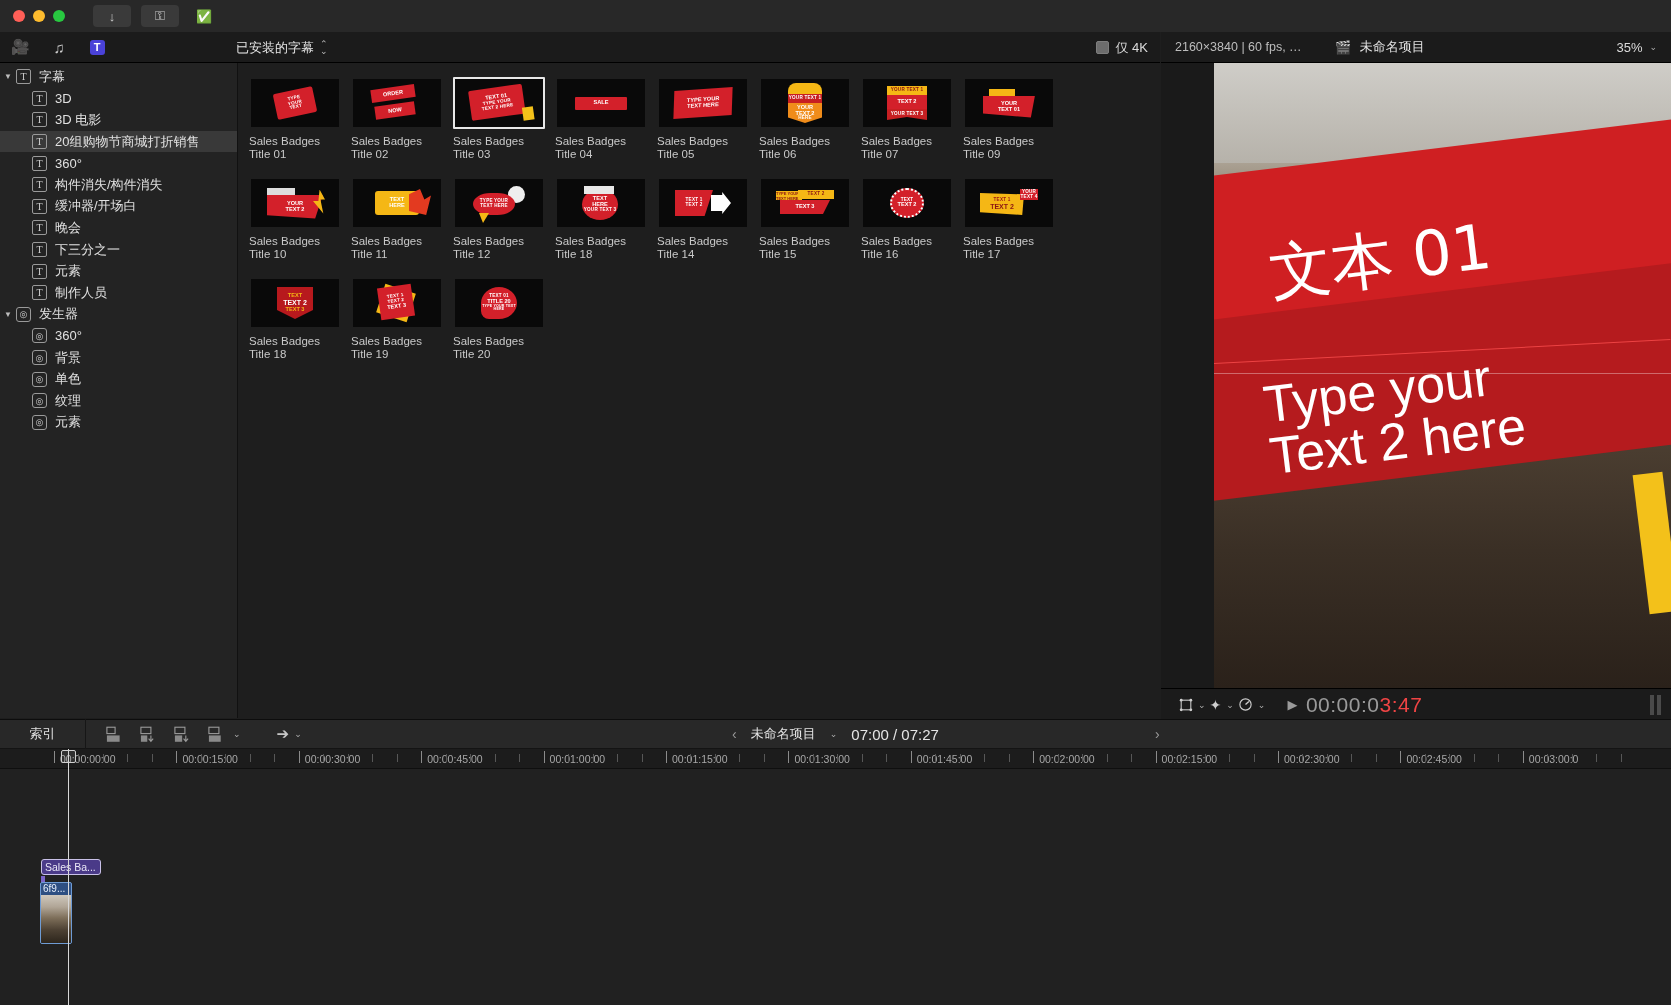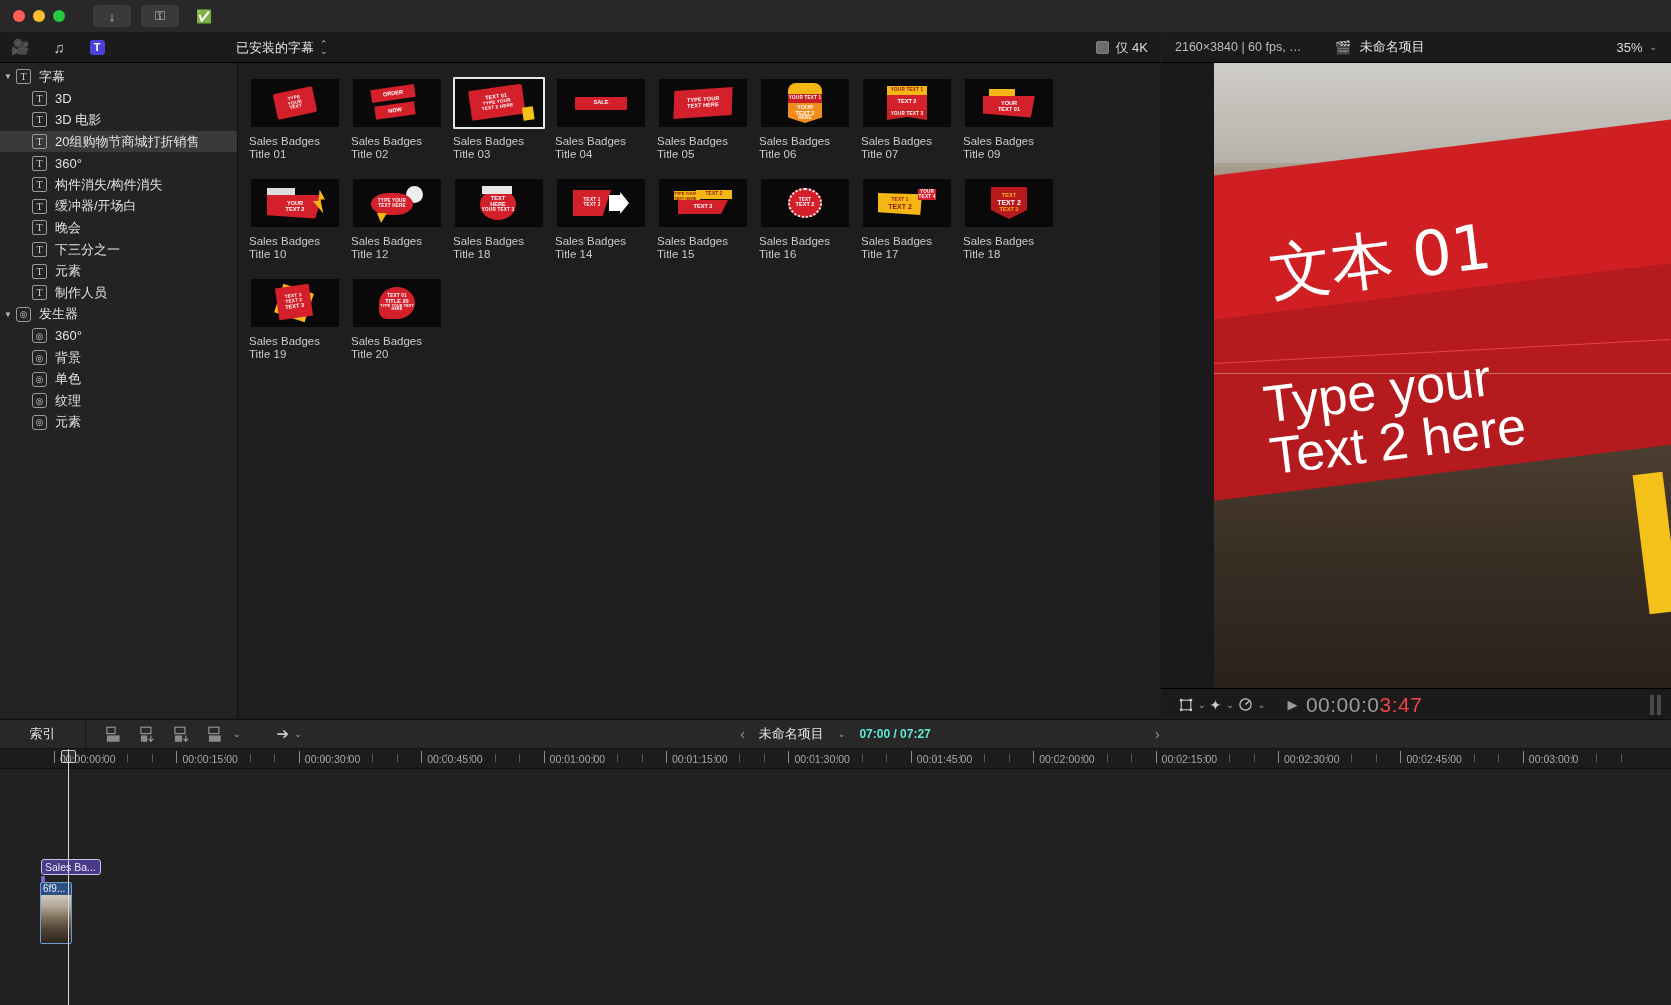--- a/index.html
+++ b/index.html
@@ -220,21 +220,21 @@
     width: 86px; height: 30px; display: flex; align-items: center; justify-content: center;
     font-size: 13px; color: #e2e2e2; border-right: 1px solid #161616;
   }
   .tl-tools { display: flex; align-items: center; gap: 14px; margin-left: 20px; color: #a9a9a9; }
   .tl-center {
     position: absolute; left: 0; right: 0; margin: 0 auto; width: 420px;
     display: flex; align-items: center; justify-content: center; gap: 14px;
     font-size: 13px; color: #e3e3e3;
   }
   .tl-center .nav { color: #9a9a9a; font-size: 14px; }
-  .tl-dur { font-size: 12px; color: #5eead4; font-weight: bold; }
+  .tl-dur { font-size: 15px; color: #e5e5e5; }
   .arrow-right-nav { position: absolute; left: 1155px; top: 719px; height: 30px;
                      display: flex; align-items: center; color: #9a9a9a; font-size: 14px; }
 
   .ruler {
     position: absolute; left: 0; top: 749px; width: 1671px; height: 20px;
     background: #1c1c1c; border-bottom: 1px solid #0f0f0f;
   }
   .tick { position: absolute; top: 5px; width: 1px; height: 8px; background: #575757; }
   .tick.major { top: 2px; height: 12px; background: #8b8b8b; }
   .rlabel {
@@ -541,20 +541,37 @@
           <div class="tiny2">YOUR</div>
                     <div class="tiny2">TEXT 2</div>
                   </div>
         <div style="position:absolute;right:-2px;top:2px;width:12px;height:24px;background:#f5b715;
           clip-path:polygon(55% 0,100% 42%,62% 42%,86% 100%,0 48%,45% 48%)"></div>
                 </div>
               </div>
        </div>
      </div>
      <div class="cell-label">Sales Badges Title 10</div>
+        </div>
+        <div class="cell">
+          <div class="thumbwrap">
+       <div class="thumb">
+         <div class="badge">
+                <div style="position:relative;width:44px">
+        <div class="bshape" style="background:#f5b715;height:24px;border-radius:3px;color:#fff">
+          <div class="tiny2">TEXT</div>
+                    <div class="tiny2">HERE</div>
+                  </div>
+        <div style="position:absolute;right:-12px;top:-2px;width:22px;height:26px;background:#e33a20;
+          clip-path:polygon(0 20%,50% 0,70% 40%,100% 25%,78% 100%,0 85%)"></div>
+                </div>
+              </div>
+       </div>
+     </div>
+     <div class="cell-label">Sales Badges Title 11</div>
         </div>
         <div class="cell">
           <div class="thumbwrap">
        <div class="thumb">
          <div class="badge">
                 <div style="position:relative;width:52px;height:30px">
         <div style="position:absolute;right:0;top:-2px;width:17px;height:17px;border-radius:50%;background:#eee"></div>
         <div class="bshape" style="position:absolute;left:0;top:5px;width:42px;height:22px;border-radius:50%/60%">
           <div class="tiny">TYPE YOUR</div>
                     <div class="tiny">TEXT HERE</div>

